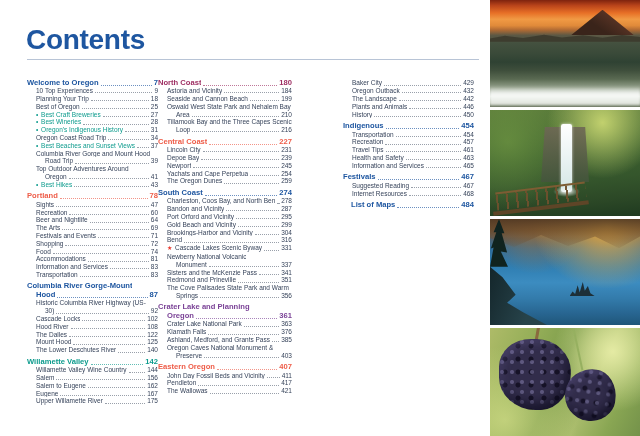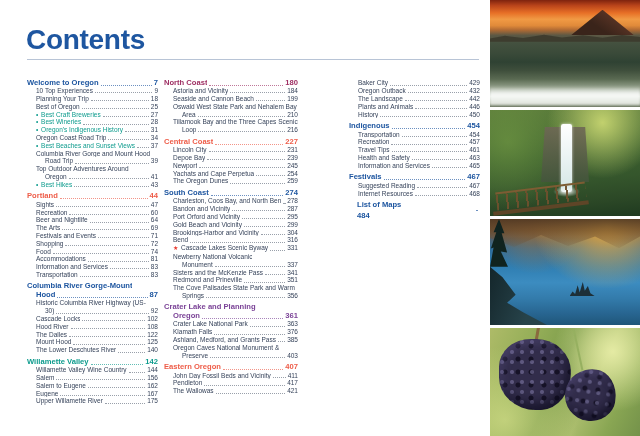--- a/index.html
+++ b/index.html
@@ -11,21 +11,21 @@
     width:640px;height:436px;background:#ffffff;position:relative;overflow:hidden;
     font-family:"Liberation Sans", sans-serif;
   }
   .page-title{
     position:absolute;left:26px;top:24px;font-size:28px;font-weight:700;color:var(--blue);
     letter-spacing:-0.3px;
   }
   .title-rule{position:absolute;left:27px;top:59px;width:452px;height:1px;background:var(--rule);}
   .toc{position:absolute;left:27px;top:75px;display:flex;}
   .toc-col{min-width:0;}
-  .c1{width:131px;margin-right:6px;}
+  .c1{width:131px;}
   .c2{width:134px;}
   .c3{width:131px;margin-left:51px;}
   .toc-row{
     display:flex;align-items:baseline;font-size:6.5px;line-height:7.8px;color:var(--body);
     min-width:0;overflow:hidden;
   }
   .toc-col > .toc-row:first-child:not(.hdr){margin-top:4.4px;}
   .lbl{white-space:nowrap;flex:0 1 auto;overflow:hidden;}
   .leader{
     flex:1 1 auto;min-width:2px;border-bottom:1px dotted var(--dots);
@@ -164,21 +164,21 @@
         <span class="pg">41</span>
       </div>
       <div class="toc-row" style="padding-left: 9px;">
         <span class="lbl"><span class="bullet">• </span><span class="teal-text">Best Hikes</span></span>
         <span class="leader"></span>
         <span class="pg">43</span>
       </div>
       <div class="toc-row hdr hdr-first" style="padding-left: 0px; color: rgb(238, 92, 72);">
         <span class="lbl">Portland</span>
         <span class="leader" style="border-bottom-color: rgb(238, 92, 72); opacity: 0.65;"></span>
-        <span class="pg">44</span>
+        <span class="pg">78</span>
       </div>
       <div class="toc-row" style="padding-left: 9px;">
         <span class="lbl">Sights</span>
         <span class="leader"></span>
         <span class="pg">47</span>
       </div>
       <div class="toc-row" style="padding-left: 9px;">
         <span class="lbl">Recreation</span>
         <span class="leader"></span>
         <span class="pg">60</span>
@@ -539,21 +539,21 @@
       <div class="toc-row" style="padding-left: 9px;">
         <span class="lbl">Suggested Reading</span>
         <span class="leader"></span>
         <span class="pg">467</span>
       </div>
       <div class="toc-row" style="padding-left: 9px;">
         <span class="lbl">Internet Resources</span>
         <span class="leader"></span>
         <span class="pg">468</span>
       </div>
-      <div class="toc-row hdr hdr-first" style="padding-left: 8px; color: rgb(30, 86, 160); flex-direction: column;">
+      <div class="toc-row hdr hdr-first" style="padding-left: 8px; color: rgb(30, 86, 160);">
         <span class="lbl">List of Maps</span>
         <span class="leader" style="border-bottom-color: rgb(30, 86, 160); opacity: 0.65;"></span>
         <span class="pg">484</span>
       </div>
     </div>
 </div>
 
 <div class="photos">
   <div class="photo p1">
     <div class="p1-ridge"></div>

